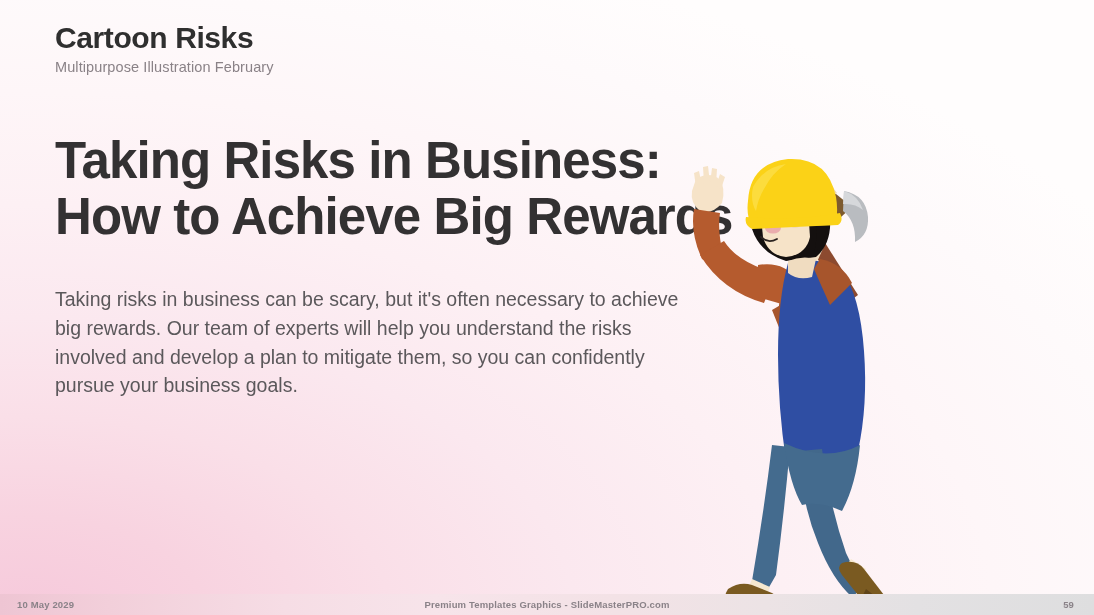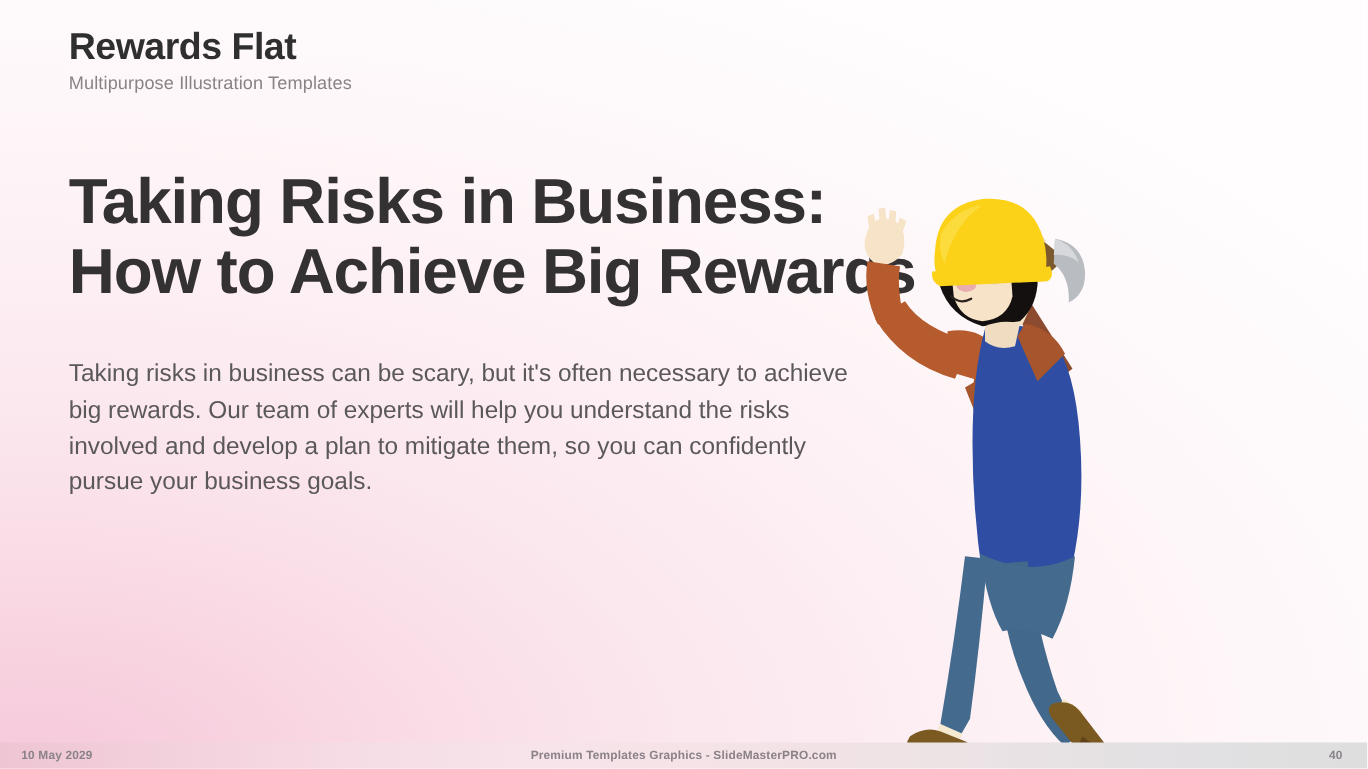--- a/index.html
+++ b/index.html
@@ -119,22 +119,22 @@
   }
   .illustration svg { display: block; width: 100%; height: 100%; }
 </style>
 </head>
 <body>
 
 <div class="slide">
   <div class="slide-bg"></div>
 
   <div class="brand">
-    <div class="brand-title">Rewards Flat</div>
-    <div class="brand-sub">Multipurpose Illustration Templates</div>
+    <div class="brand-title">Cartoon Risks</div>
+    <div class="brand-sub">Multipurpose Illustration February</div>
   </div>
 
   <div class="content">
     <div class="headline">
       <span class="headline-line">Taking Risks in Business:</span>
       <span class="headline-line">How to Achieve Big Rewards</span>
     </div>
     <div class="body-copy">Taking risks in business can be scary, but it's often necessary to achieve big rewards. Our team of experts will help you understand the risks involved and develop a plan to mitigate them, so you can confidently pursue your business goals.</div>
   </div>
 
@@ -233,15 +233,15 @@
 
         <path d="M182 408 Q196 404 204 414 L224 440 Q228 448 220 450 Q208 450 198 440 L182 420 Q176 412 182 408 Z" fill="#7a5a21"></path>
         <path d="M206 434 Q216 442 222 446 Q226 449 220 450 Q210 450 202 442 Z" fill="#5f4418"></path>
       </g>
     </svg>
   </div>
 
   <div class="footer">
     <span class="footer-date">10 May 2029</span>
     <span class="footer-center">Premium Templates Graphics - SlideMasterPRO.com</span>
-    <span class="footer-page">40</span>
+    <span class="footer-page">59</span>
   </div>
 </div>
 
 </body></html>

